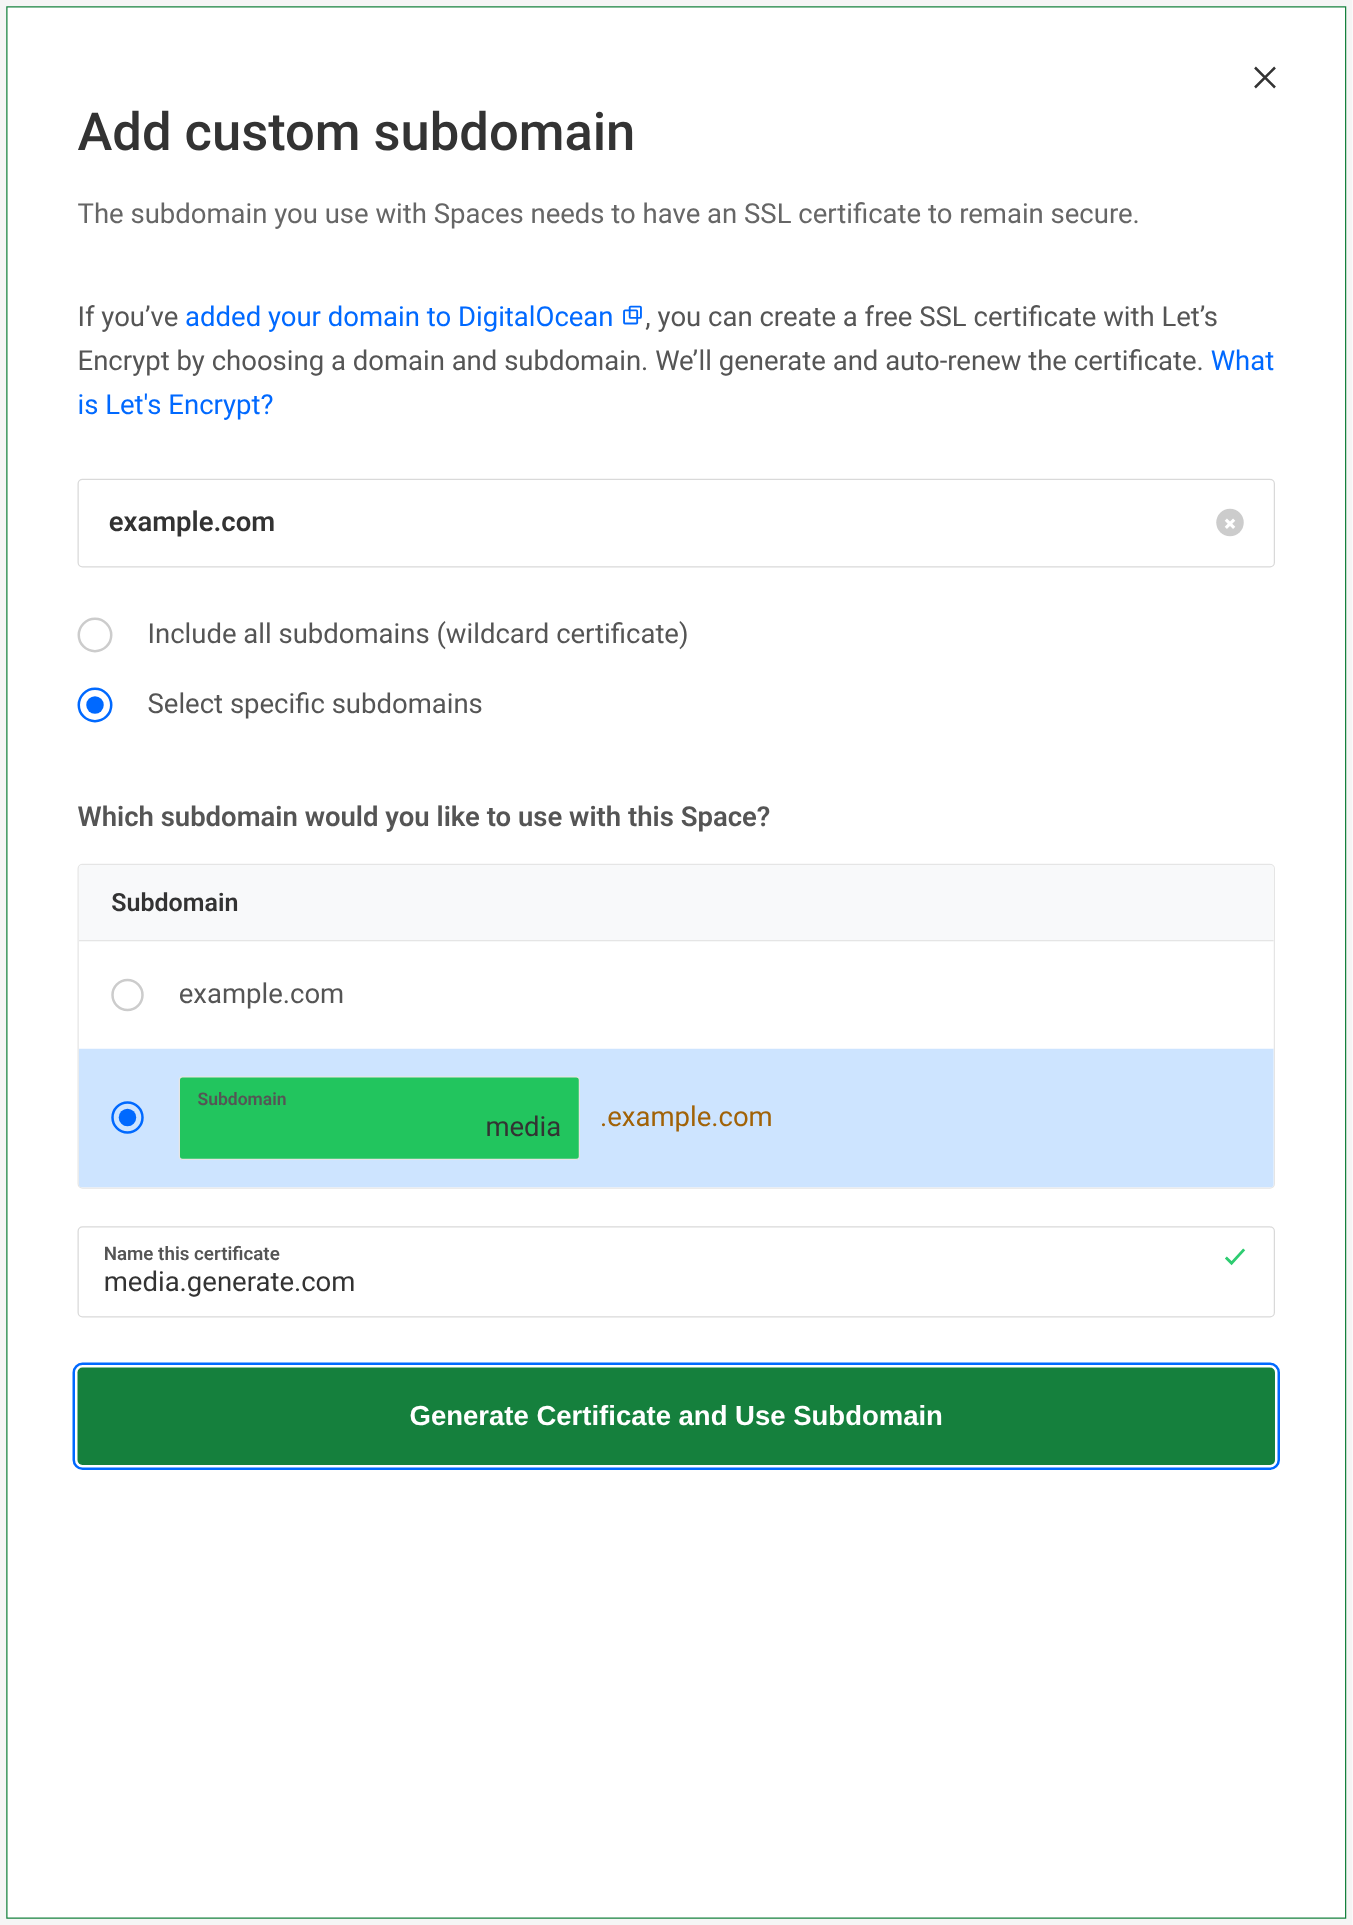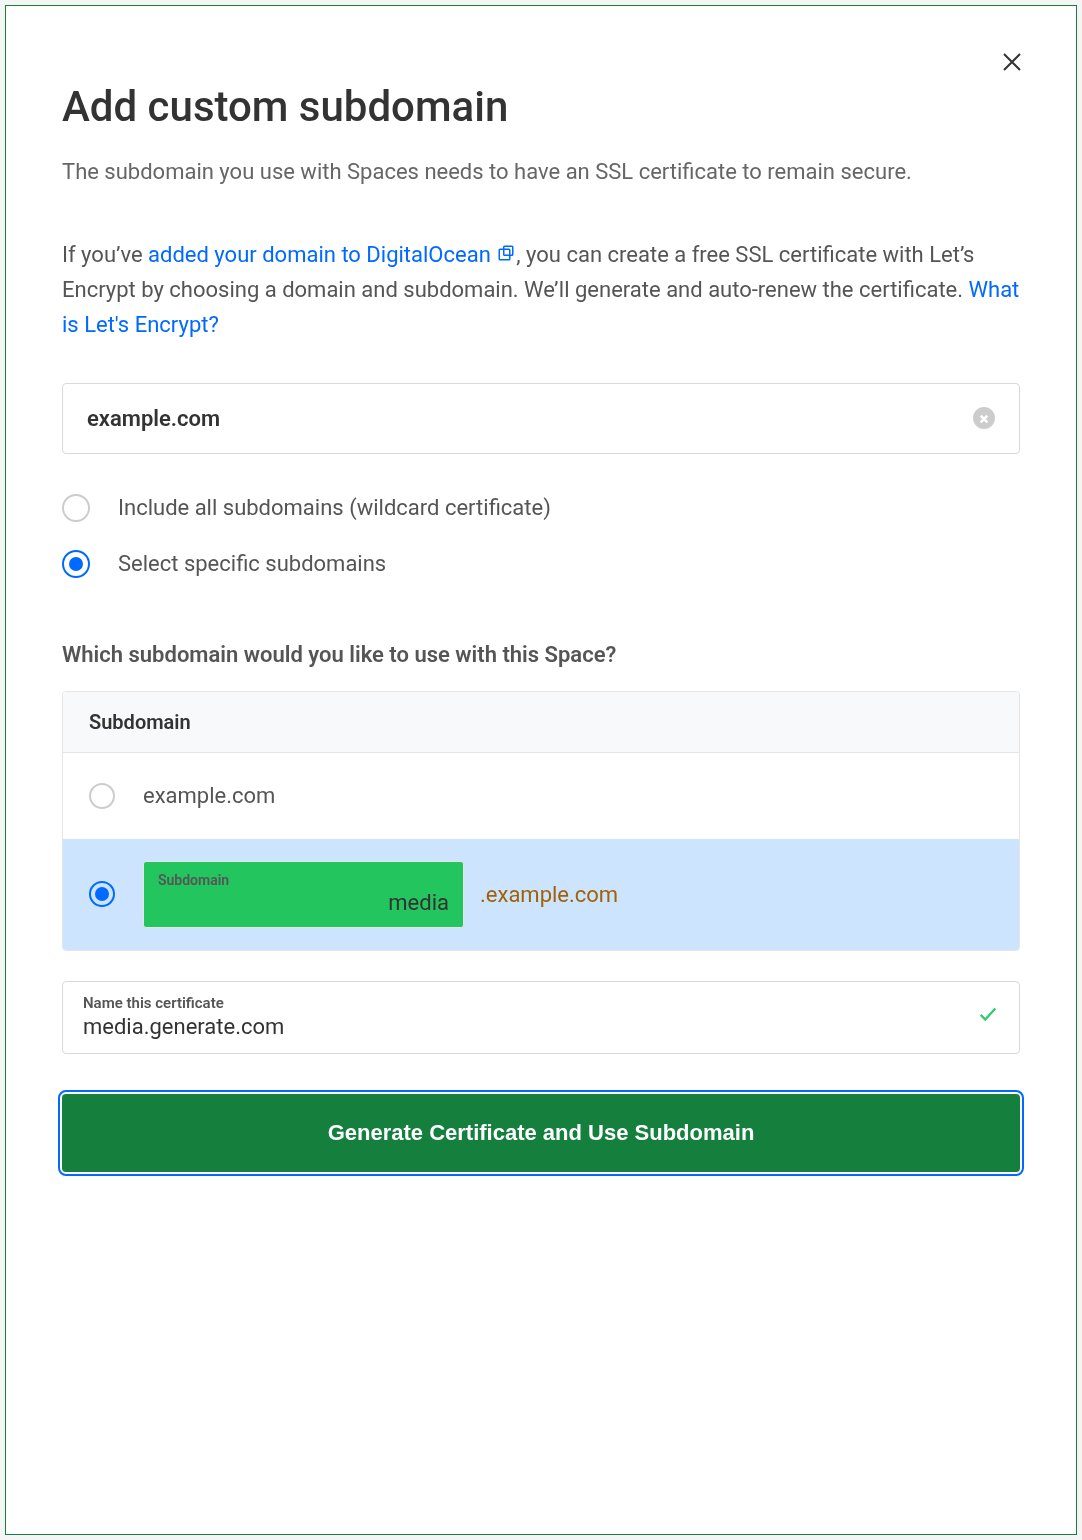--- a/index.html
+++ b/index.html
@@ -229,21 +229,21 @@
     .sub-domain-suffix {
       font-size: 22px;
       color: #a16207;
     }
     .cert-name-wrap {
       border: 1px solid #d9d9d9;
       border-radius: 4px;
       padding: 12px 20px 14px 20px;
       margin-top: 30px;
       display: flex;
-      align-items: center;
+      align-items: flex-start;
       justify-content: space-between;
     }
     .cert-name-left {
       flex: 1;
     }
     .cert-name-label {
       font-size: 15px;
       font-weight: 600;
       color: #555;
       margin-bottom: 2px;

